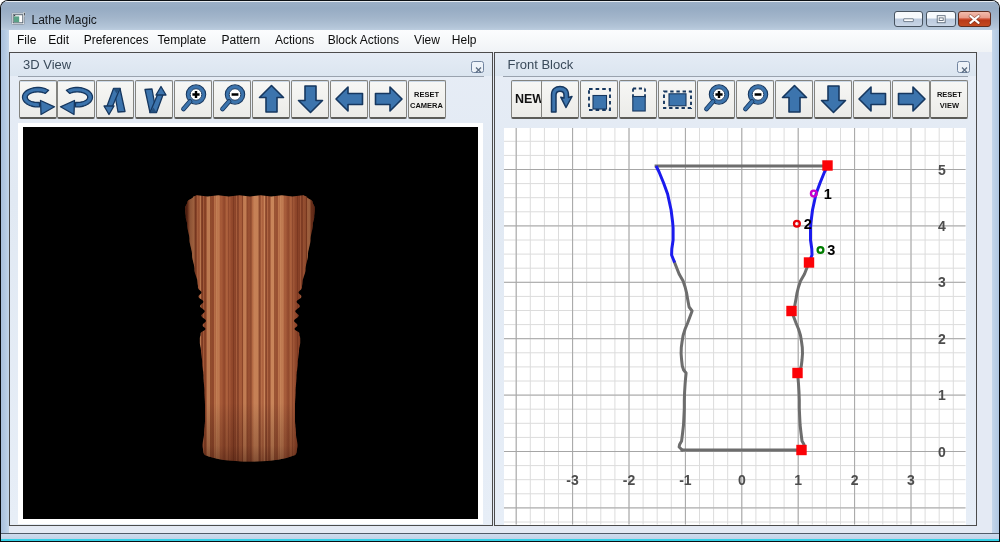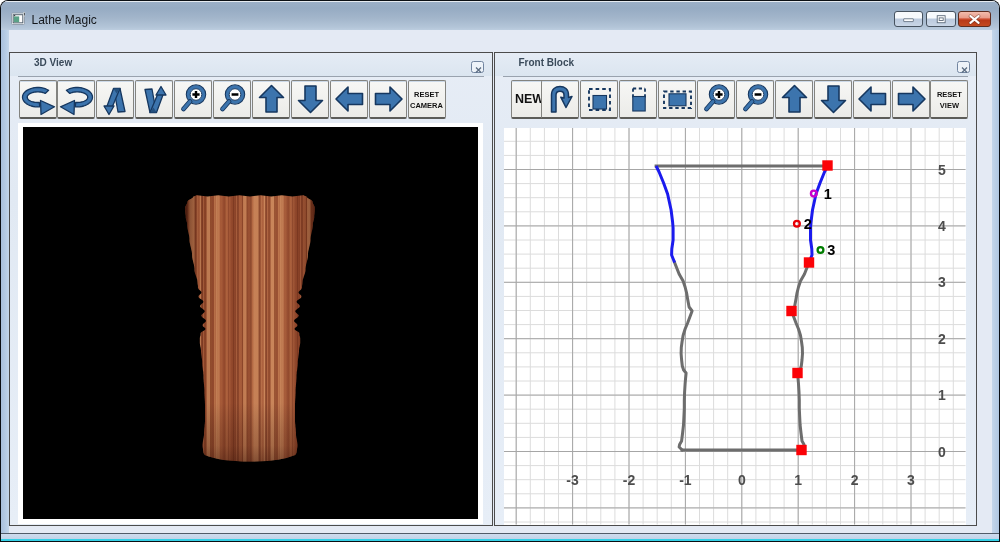--- a/index.html
+++ b/index.html
@@ -26,21 +26,21 @@
 .cap .glyph { position:absolute; left:0; top:0; width:100%; height:100%; }
 #menubar { position:absolute; left:8px; top:29px; width:983px; height:22px;
   background:linear-gradient(#fcfdfe,#f0f3f6); }
 .mi { position:absolute; top:2.5px; font-size:12px; color:#0c0c0c; }
 .panel { position:absolute; top:50.5px; height:474px; border:1.5px solid #4c4c4c; overflow:hidden;
   background:linear-gradient(#e7edf6,#e1e9f3 30%,#e7eef7); }
 #pL { left:8px; width:483.5px; }
 #pR { left:492.5px; width:483px; }
 .phead { position:absolute; left:0; top:0; right:0; height:23.5px;
   background:linear-gradient(#e5ecf5,#dbe5f0); }
-.ptitle { position:absolute; left:24px; top:4px; font-size:10px; color:#3a4a5a;font-weight:bold; }
+.ptitle { position:absolute; left:13px; top:4px; font-size:13px; color:#3a4a5a; }
 .psep { position:absolute; left:8px; right:8px; top:23.5px; height:1px; background:#99a2ae; }
 .pclose { position:absolute; top:8.5px; width:13px; height:12px; border:1px solid #7285a0;
   border-radius:2.5px; background:#eef3f9; }
 #pL .pclose { left:460.5px; }
 #pR .pclose { left:462px; }
 .tb { position:absolute; top:27.5px; width:38px; height:38.5px;
   background:linear-gradient(#f7f7f5,#ebebe8); border:1px solid #83837f;
   border-bottom:2.5px solid #5c5c58; border-radius:2px;
   box-shadow:inset 0 2px 0 -1px #ccd9e8; }
 .tb svg { position:absolute; left:0; top:0; }
@@ -87,20 +87,31 @@
             <rect x="10.7" y="4.2" width="9" height="8" fill="#fff" stroke="#5a6878" stroke-width="1"></rect>
             <rect x="12.9" y="6.7" width="4.6" height="3" fill="none" stroke="#5a6878" stroke-width="1"></rect>
           </svg>
         </div>
     <div id="bclose" class="cap">
           <svg class="glyph" viewBox="0 0 33 16.5">
             <path d="M11.8 4.6 L21.2 12.4 M11.8 12.4 L21.2 4.6" stroke="#5e2c1e" stroke-width="4" stroke-linecap="round" opacity="0.55"></path>
             <path d="M11.8 4.6 L21.2 12.4 M11.8 12.4 L21.2 4.6" stroke="#fff" stroke-width="2.4" stroke-linecap="round"></path>
           </svg>
         </div>
+  </div>
+  <div id="menubar">
+    <div class="mi" style="left:8px">File</div>
+    <div class="mi" style="left:39.3px">Edit</div>
+    <div class="mi" style="left:74.7px">Preferences</div>
+    <div class="mi" style="left:148.5px">Template</div>
+    <div class="mi" style="left:212.5px">Pattern</div>
+    <div class="mi" style="left:266px">Actions</div>
+    <div class="mi" style="left:318.7px">Block Actions</div>
+    <div class="mi" style="left:405.1px">View</div>
+    <div class="mi" style="left:442.8px">Help</div>
   </div>
 
   <div id="pL" class="panel">
     <div class="phead"></div>
     <div class="ptitle">3D View</div>
     <div class="psep"></div>
     <div class="pclose"><svg viewBox="0 0 13 12" width="13" height="12">
             <path d="M4 3.5 L9 8.5 M9 3.5 L4 8.5" stroke="#5b6c82" stroke-width="1.3"></path>
           </svg></div>
     <div class="tb" style="left:8.5px">

